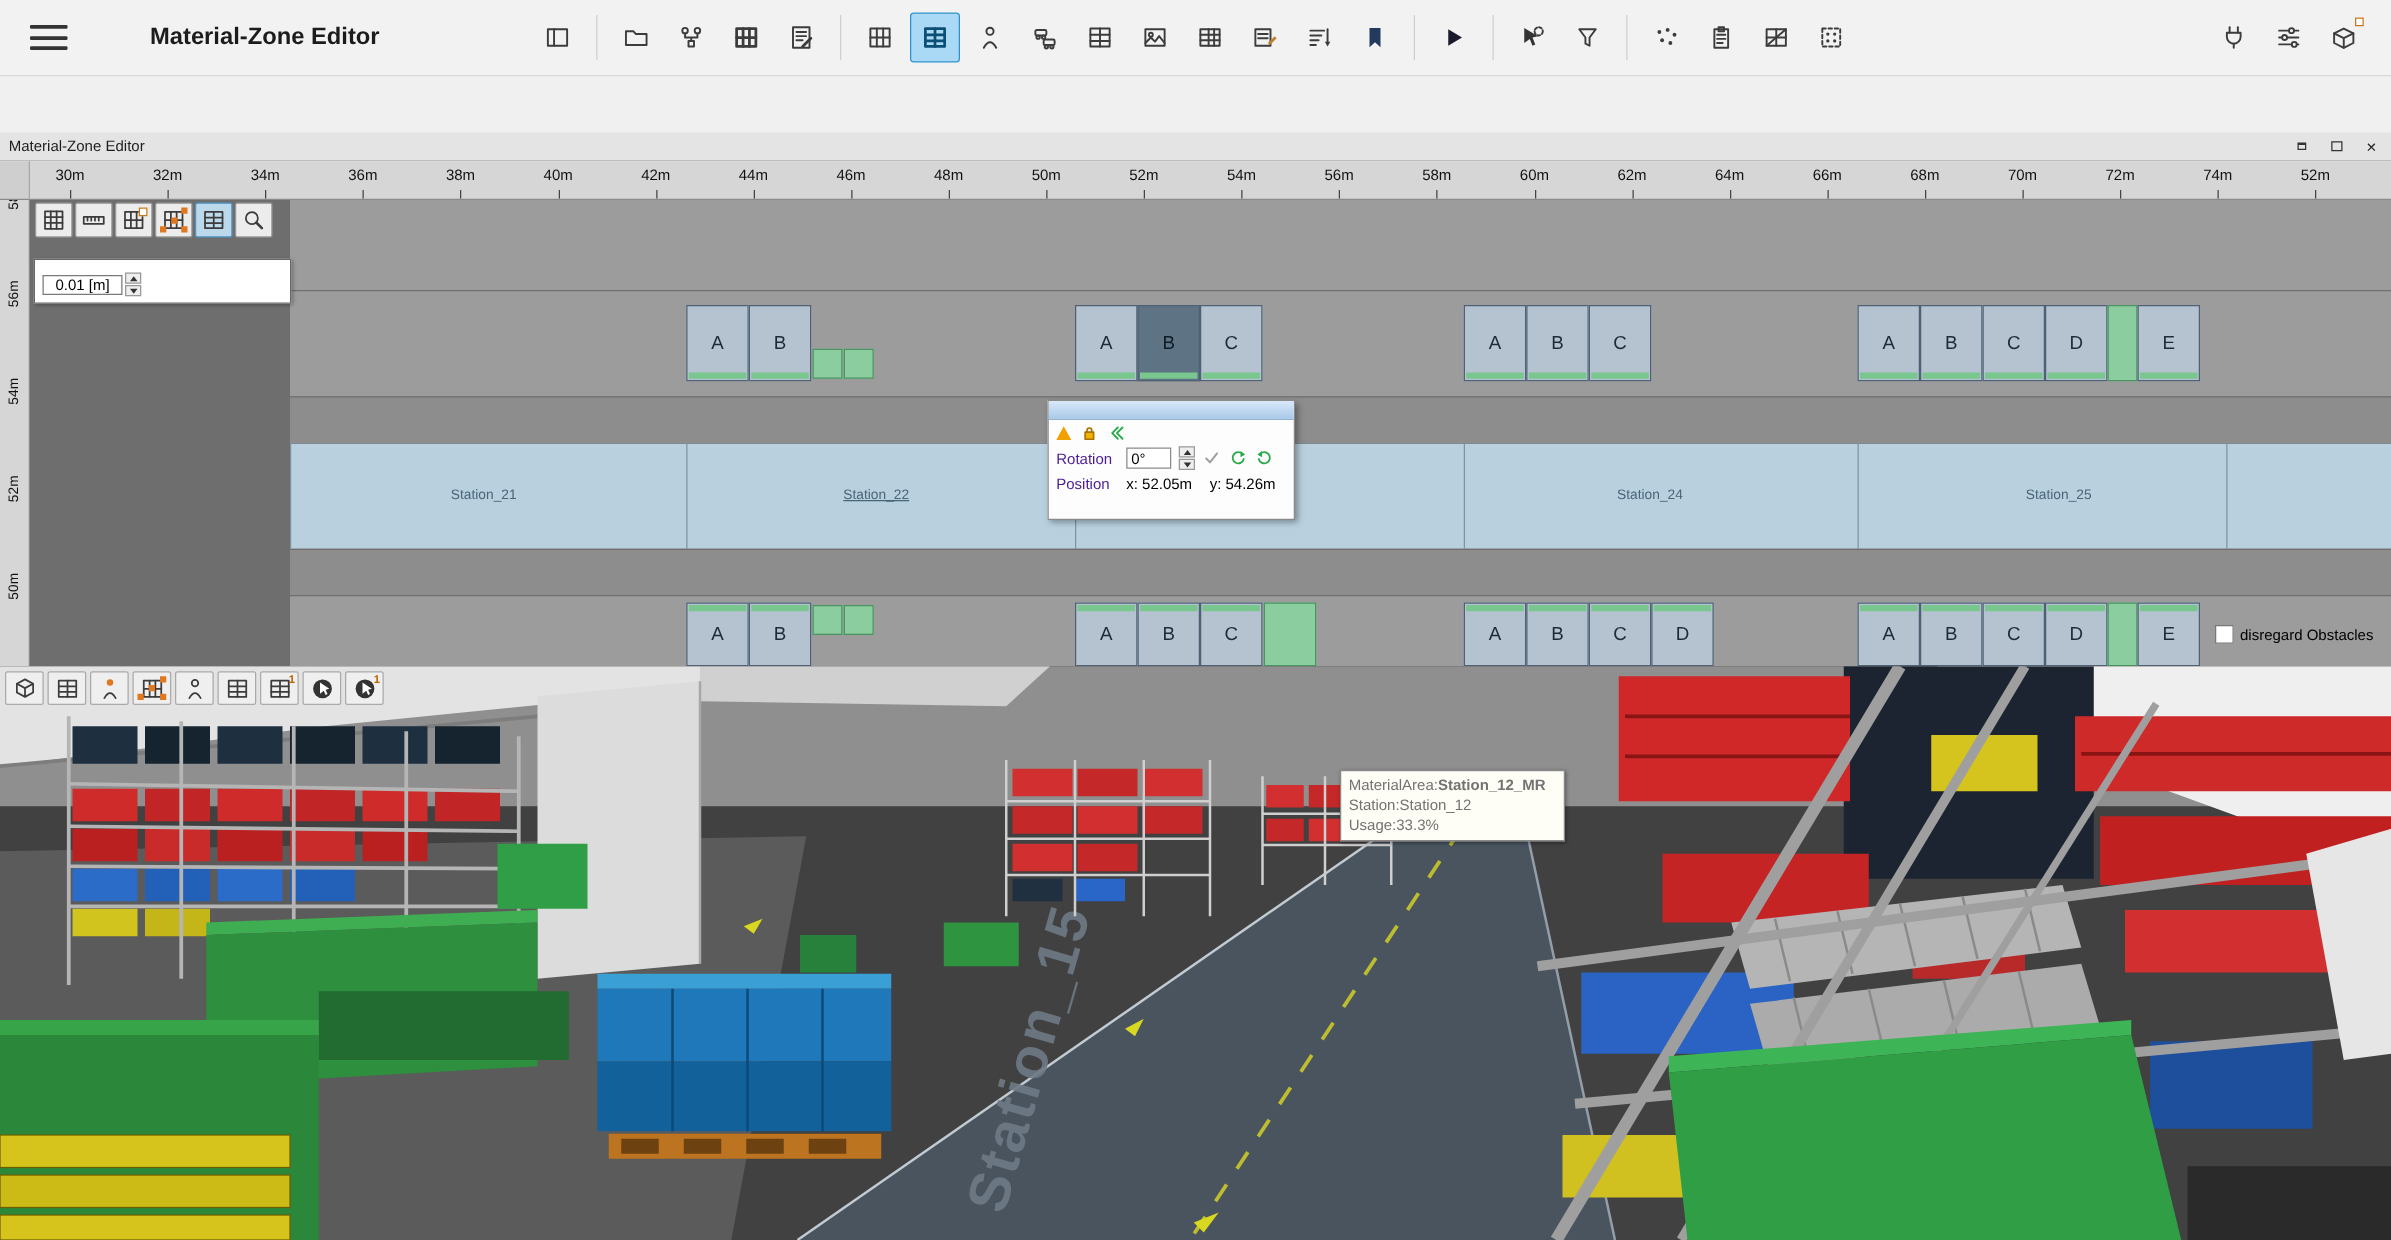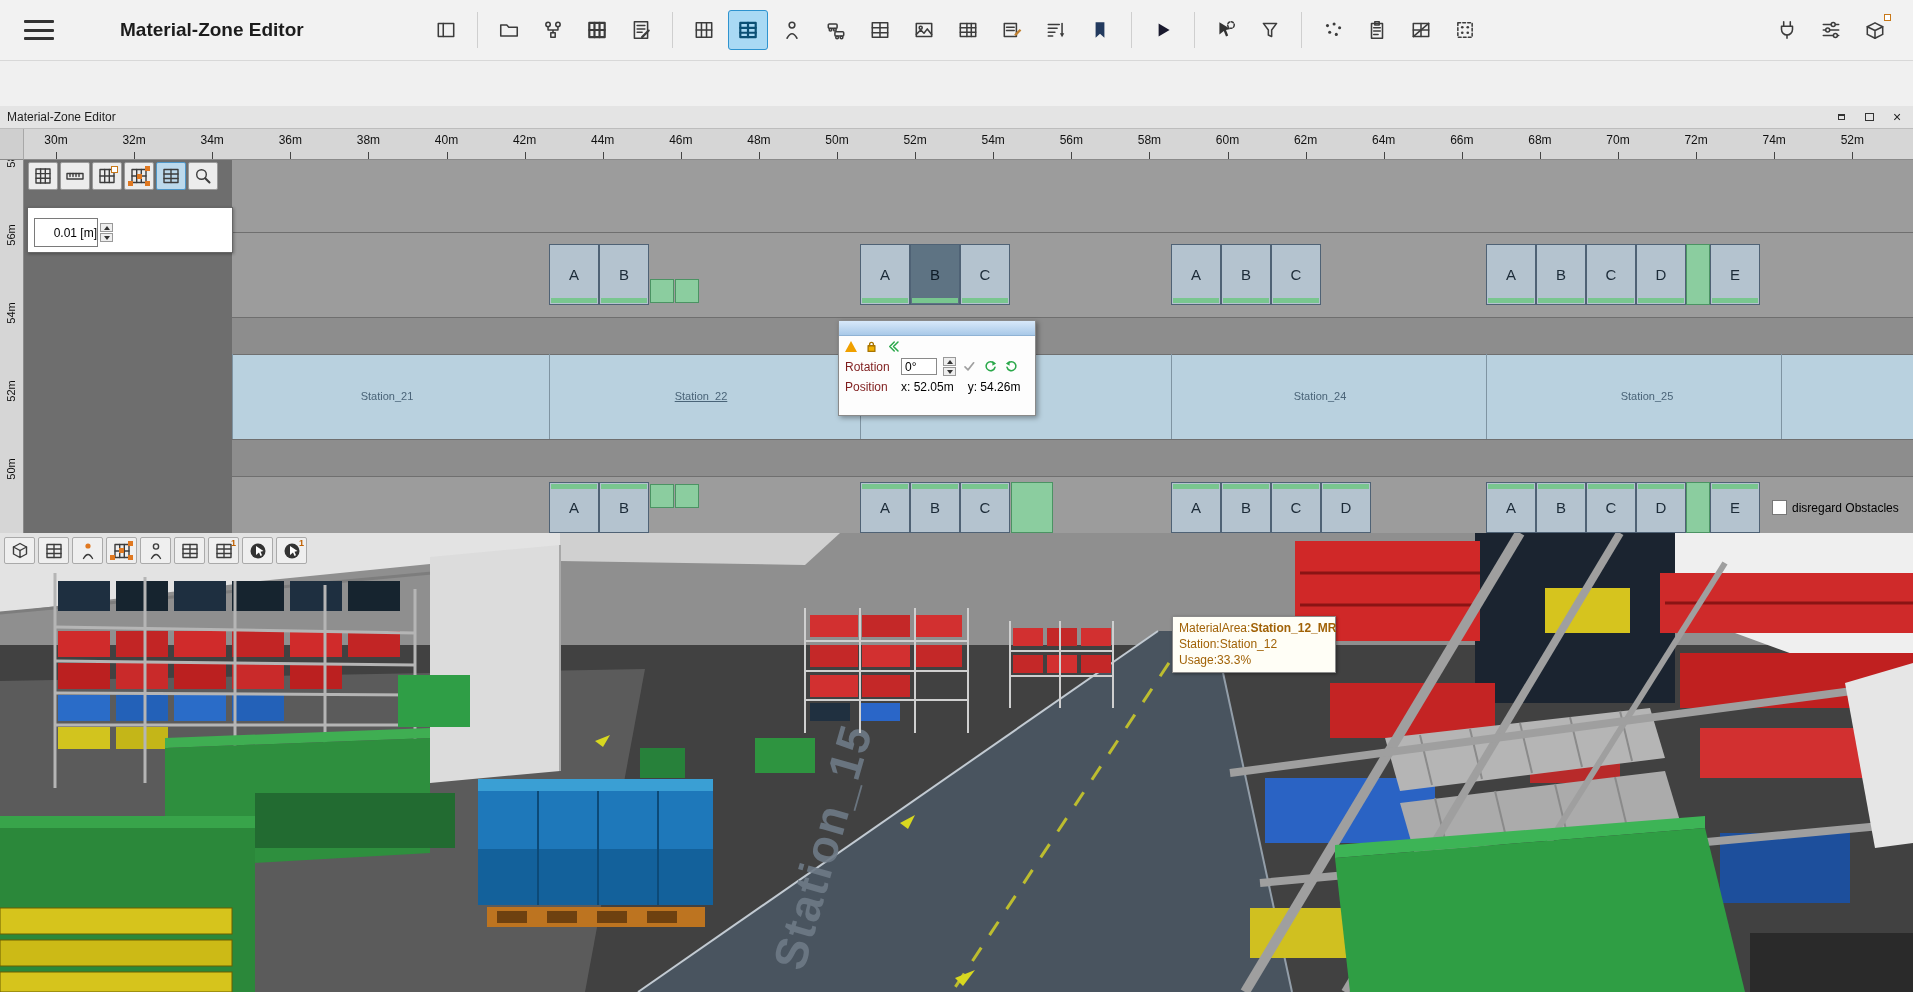--- a/index.html
+++ b/index.html
@@ -70,50 +70,50 @@
   .toolbar2d{position:absolute;left:4px;top:2px;display:flex;gap:2px}
   .t2b{width:30px;height:28px;background:#ececec;border:1px solid #9a9a9a;border-radius:2px;display:flex;align-items:center;justify-content:center;position:relative;cursor:pointer}
   .t2b.pressed{background:#bcd9ec;border-color:#4e96c8}
   .t2b svg{width:20px;height:20px}
   .corner-handles i{position:absolute;width:5px;height:5px;background:#e07820}
   .corner-handles i:nth-child(1){top:3px;left:3px}.corner-handles i:nth-child(2){top:3px;right:3px}
   .corner-handles i:nth-child(3){bottom:3px;left:3px}.corner-handles i:nth-child(4){bottom:3px;right:3px}
 
   .hintbox{position:absolute;left:3px;top:47px;width:206px;background:#fff;border:1px solid #666;padding:5px 6px;font-size:12px;color:#000;line-height:1.3;box-shadow:1px 1px 3px rgba(0,0,0,.3)}
   .hintrow{display:flex;align-items:center;gap:2px;margin-top:5px}
-  .hintrow input{width:64px;height:29px;border:1px solid #7a7a7a;font-size:12px;text-align:right;font-family:"Liberation Sans",sans-serif}
+  .hintrow input{width:64px;height:16px;border:1px solid #7a7a7a;font-size:12px;text-align:center;font-family:"Liberation Sans",sans-serif}
   .spinbtns{display:flex;flex-direction:column;gap:1px}
   .spb{width:13px;height:9px;border:1px solid #999;background:#eee;display:flex;align-items:center;justify-content:center;cursor:pointer}
   .spb i{width:0;height:0;border-left:3px solid transparent;border-right:3px solid transparent}
   .spb.up i{border-bottom:4px solid #333}
   .spb.dn i{border-top:4px solid #333}
 
   
   .tpanel{position:absolute;left:814px;top:160px;width:198px;height:96px;background:#fdfdfd;border:1px solid #8a8a8a;box-shadow:2px 2px 5px rgba(0,0,0,.35);font-size:12px}
   .tp-title{height:15px;background:linear-gradient(#d8e9fa,#a9c9e8);border-bottom:1px solid #8fb2d4;cursor:move}
   .tp-icons{display:flex;align-items:center;gap:7px;padding:3px 6px 1px}
   .warn{width:0;height:0;border-left:6px solid transparent;border-right:6px solid transparent;border-bottom:11px solid #f0a000}
   .tp-row{display:flex;align-items:center;gap:6px;padding:2px 6px}
-  .tp-label{width:50px;color:#7f1d1d}
+  .tp-label{width:50px;color:#4c1d95}
   .tp-row input{width:36px;height:17px;border:1px solid #8a8a8a;font-size:12px;padding:0 3px;font-family:"Liberation Sans",sans-serif}
   .tp-vals{display:flex;gap:14px}
   svg.mini{width:15px;height:15px;fill:none;stroke-width:1.8;stroke-linecap:round;stroke-linejoin:round}
 
   
   .cbrow{position:absolute;left:1748px;top:340px;display:flex;align-items:center;gap:5px}
   .cb{width:15px;height:15px;background:#fff;border:1px solid #777;cursor:pointer}
   .cbrow label{font-size:12px;color:#000}
 
   
   .view3d{position:absolute;top:533px;left:0;width:1913px;height:459px;background:#454545}
   .view3d svg.scene{display:block}
   .toolbar3d{position:absolute;left:4px;top:4px;display:flex;gap:3px}
   .t3b{width:31px;height:27px;background:rgba(240,240,240,.97);border:1px solid #aaa;border-radius:2px;display:flex;align-items:center;justify-content:center;position:relative;cursor:pointer}
   .t3b svg{width:20px;height:20px}
-  .tip3d{position:absolute;left:1172px;top:83px;width:164px;background:#fffef6;border:1px solid #8a8a8a;padding:3px 6px;font-size:12px;color:#a16207;line-height:1.35;box-shadow:1px 1px 3px rgba(0,0,0,.4)}
+  .tip3d{position:absolute;left:1072px;top:83px;width:180px;background:#fffef6;border:1px solid #8a8a8a;padding:3px 6px;font-size:12px;color:#737373;line-height:1.35;box-shadow:1px 1px 3px rgba(0,0,0,.4)}
 </style>
 </head>
 <body>
 
 <svg width="0" height="0" style="position:absolute">
 <defs>
   <symbol id="i-rack" viewBox="0 0 20 20">
         <rect x="3" y="3.5" width="14" height="13"></rect>
         <line x1="7.7" y1="3.5" x2="7.7" y2="16.5"></line>
         <line x1="12.3" y1="3.5" x2="12.3" y2="16.5"></line>

